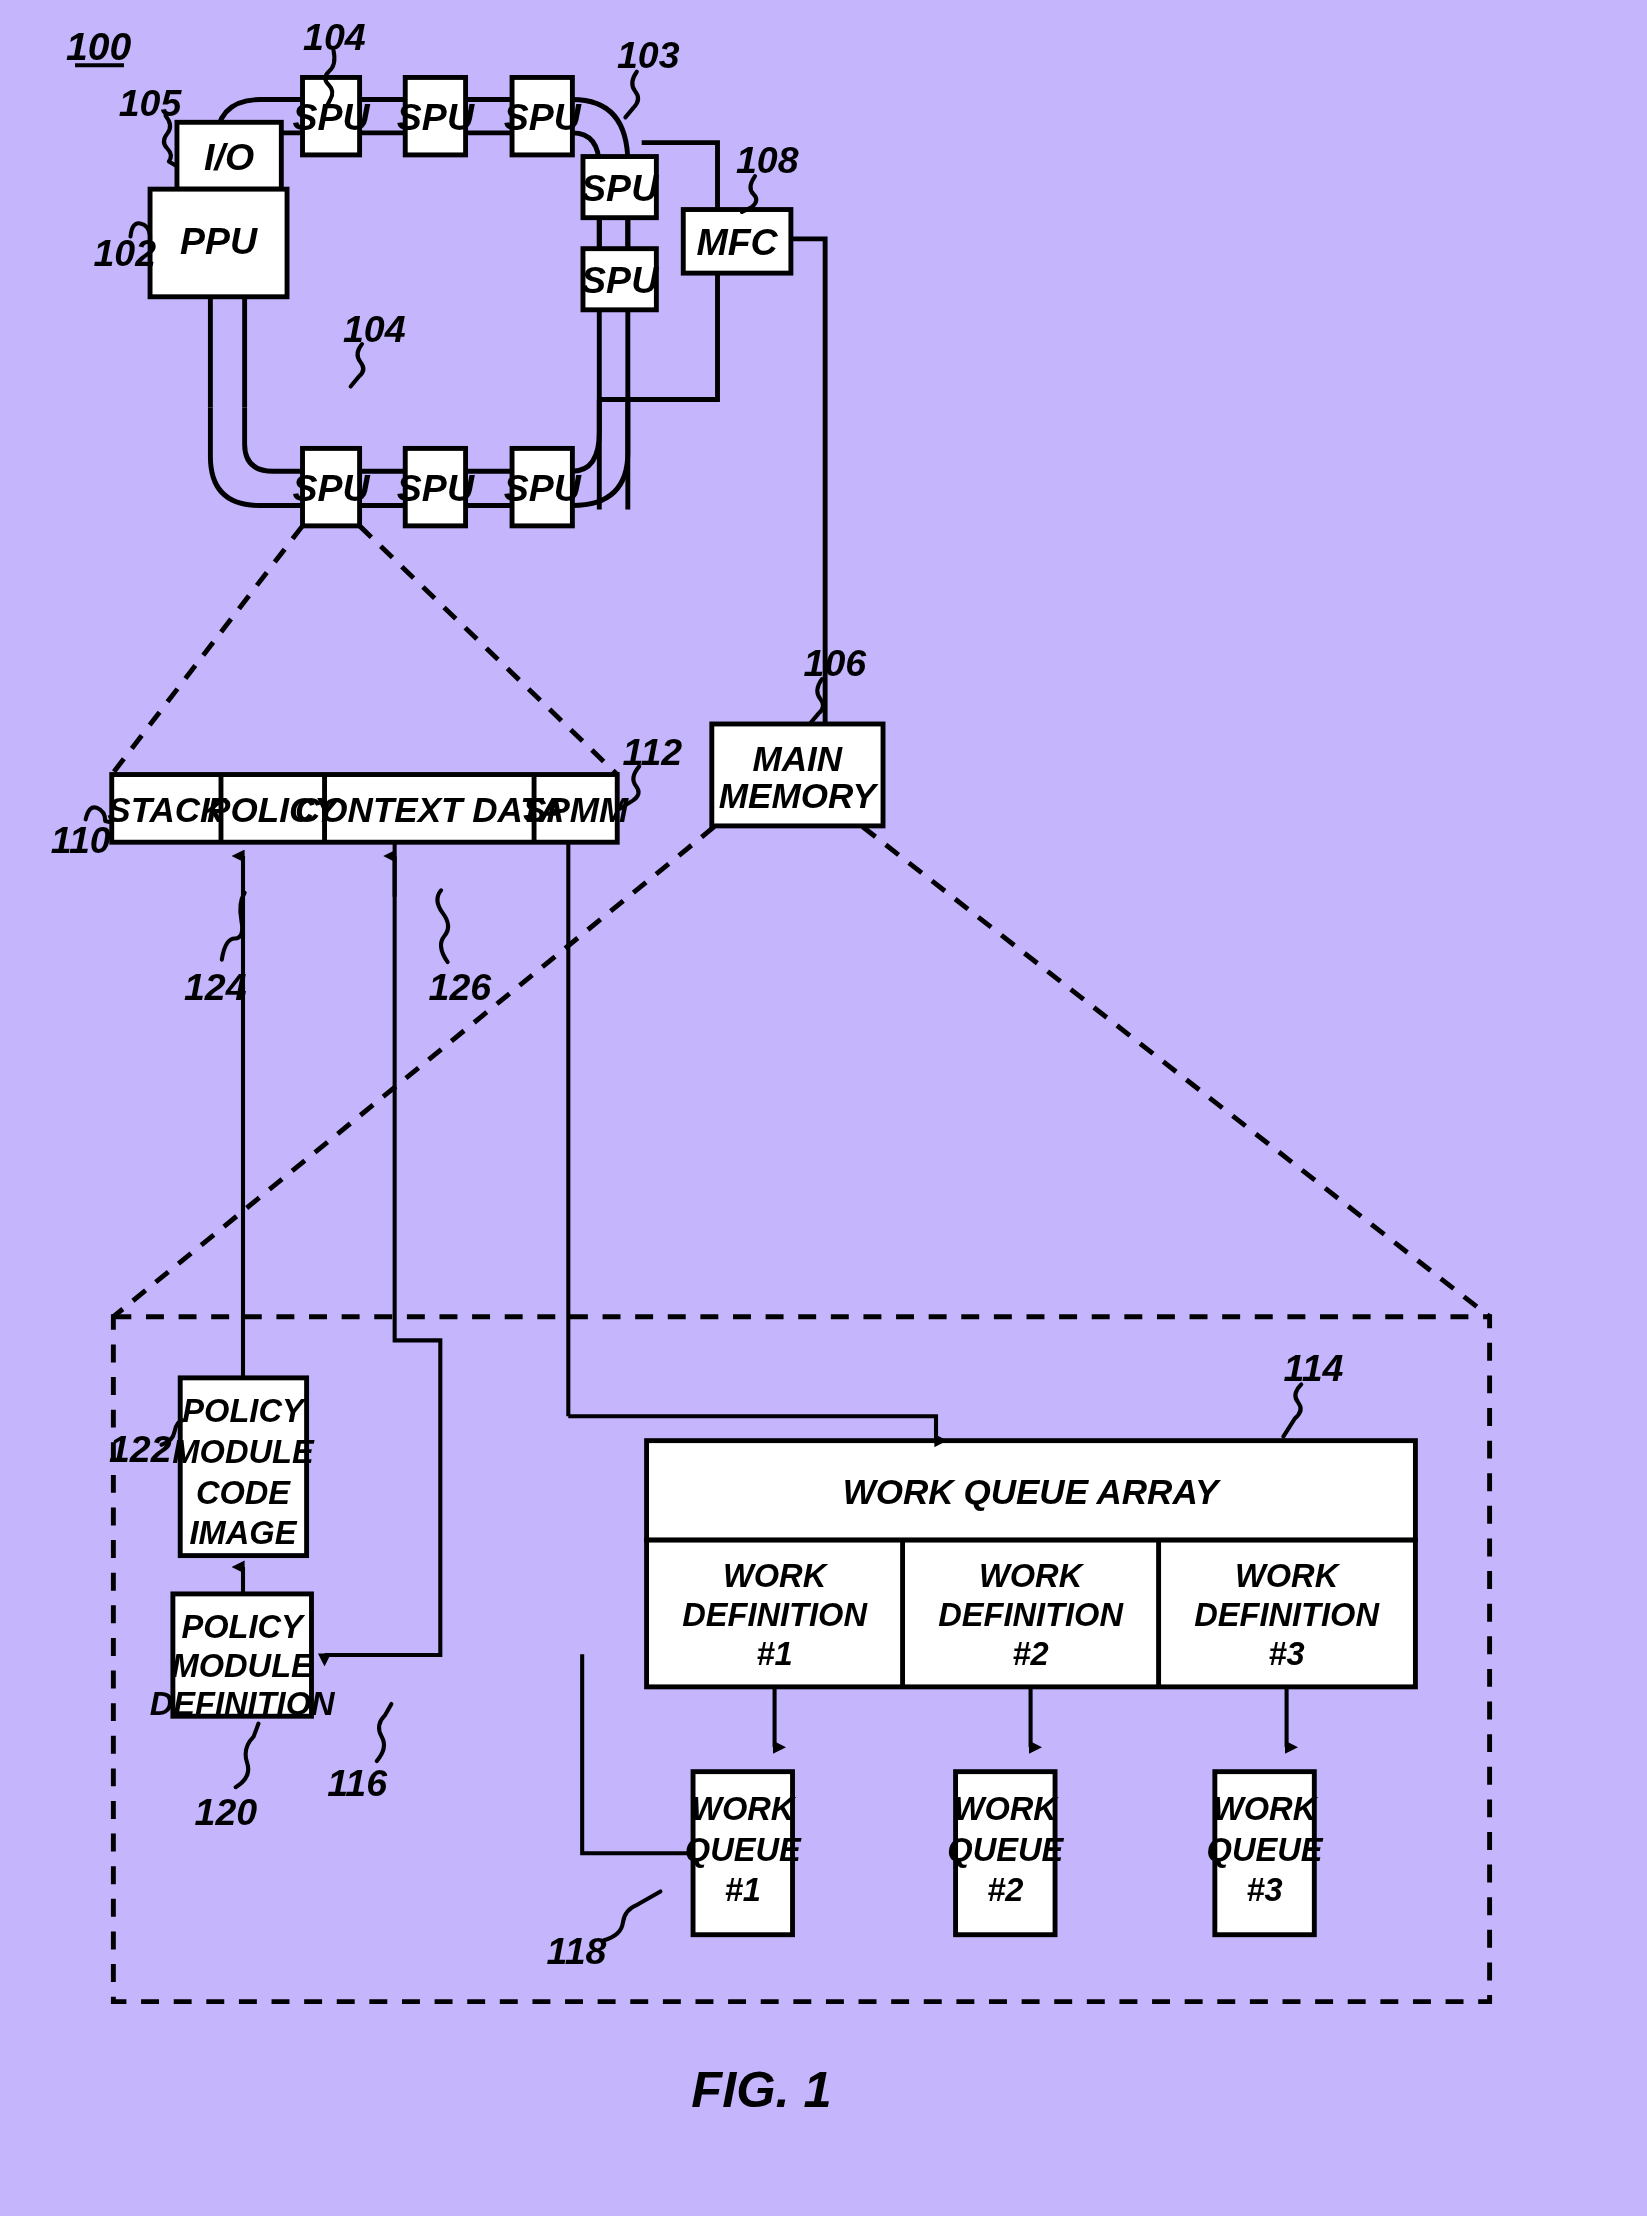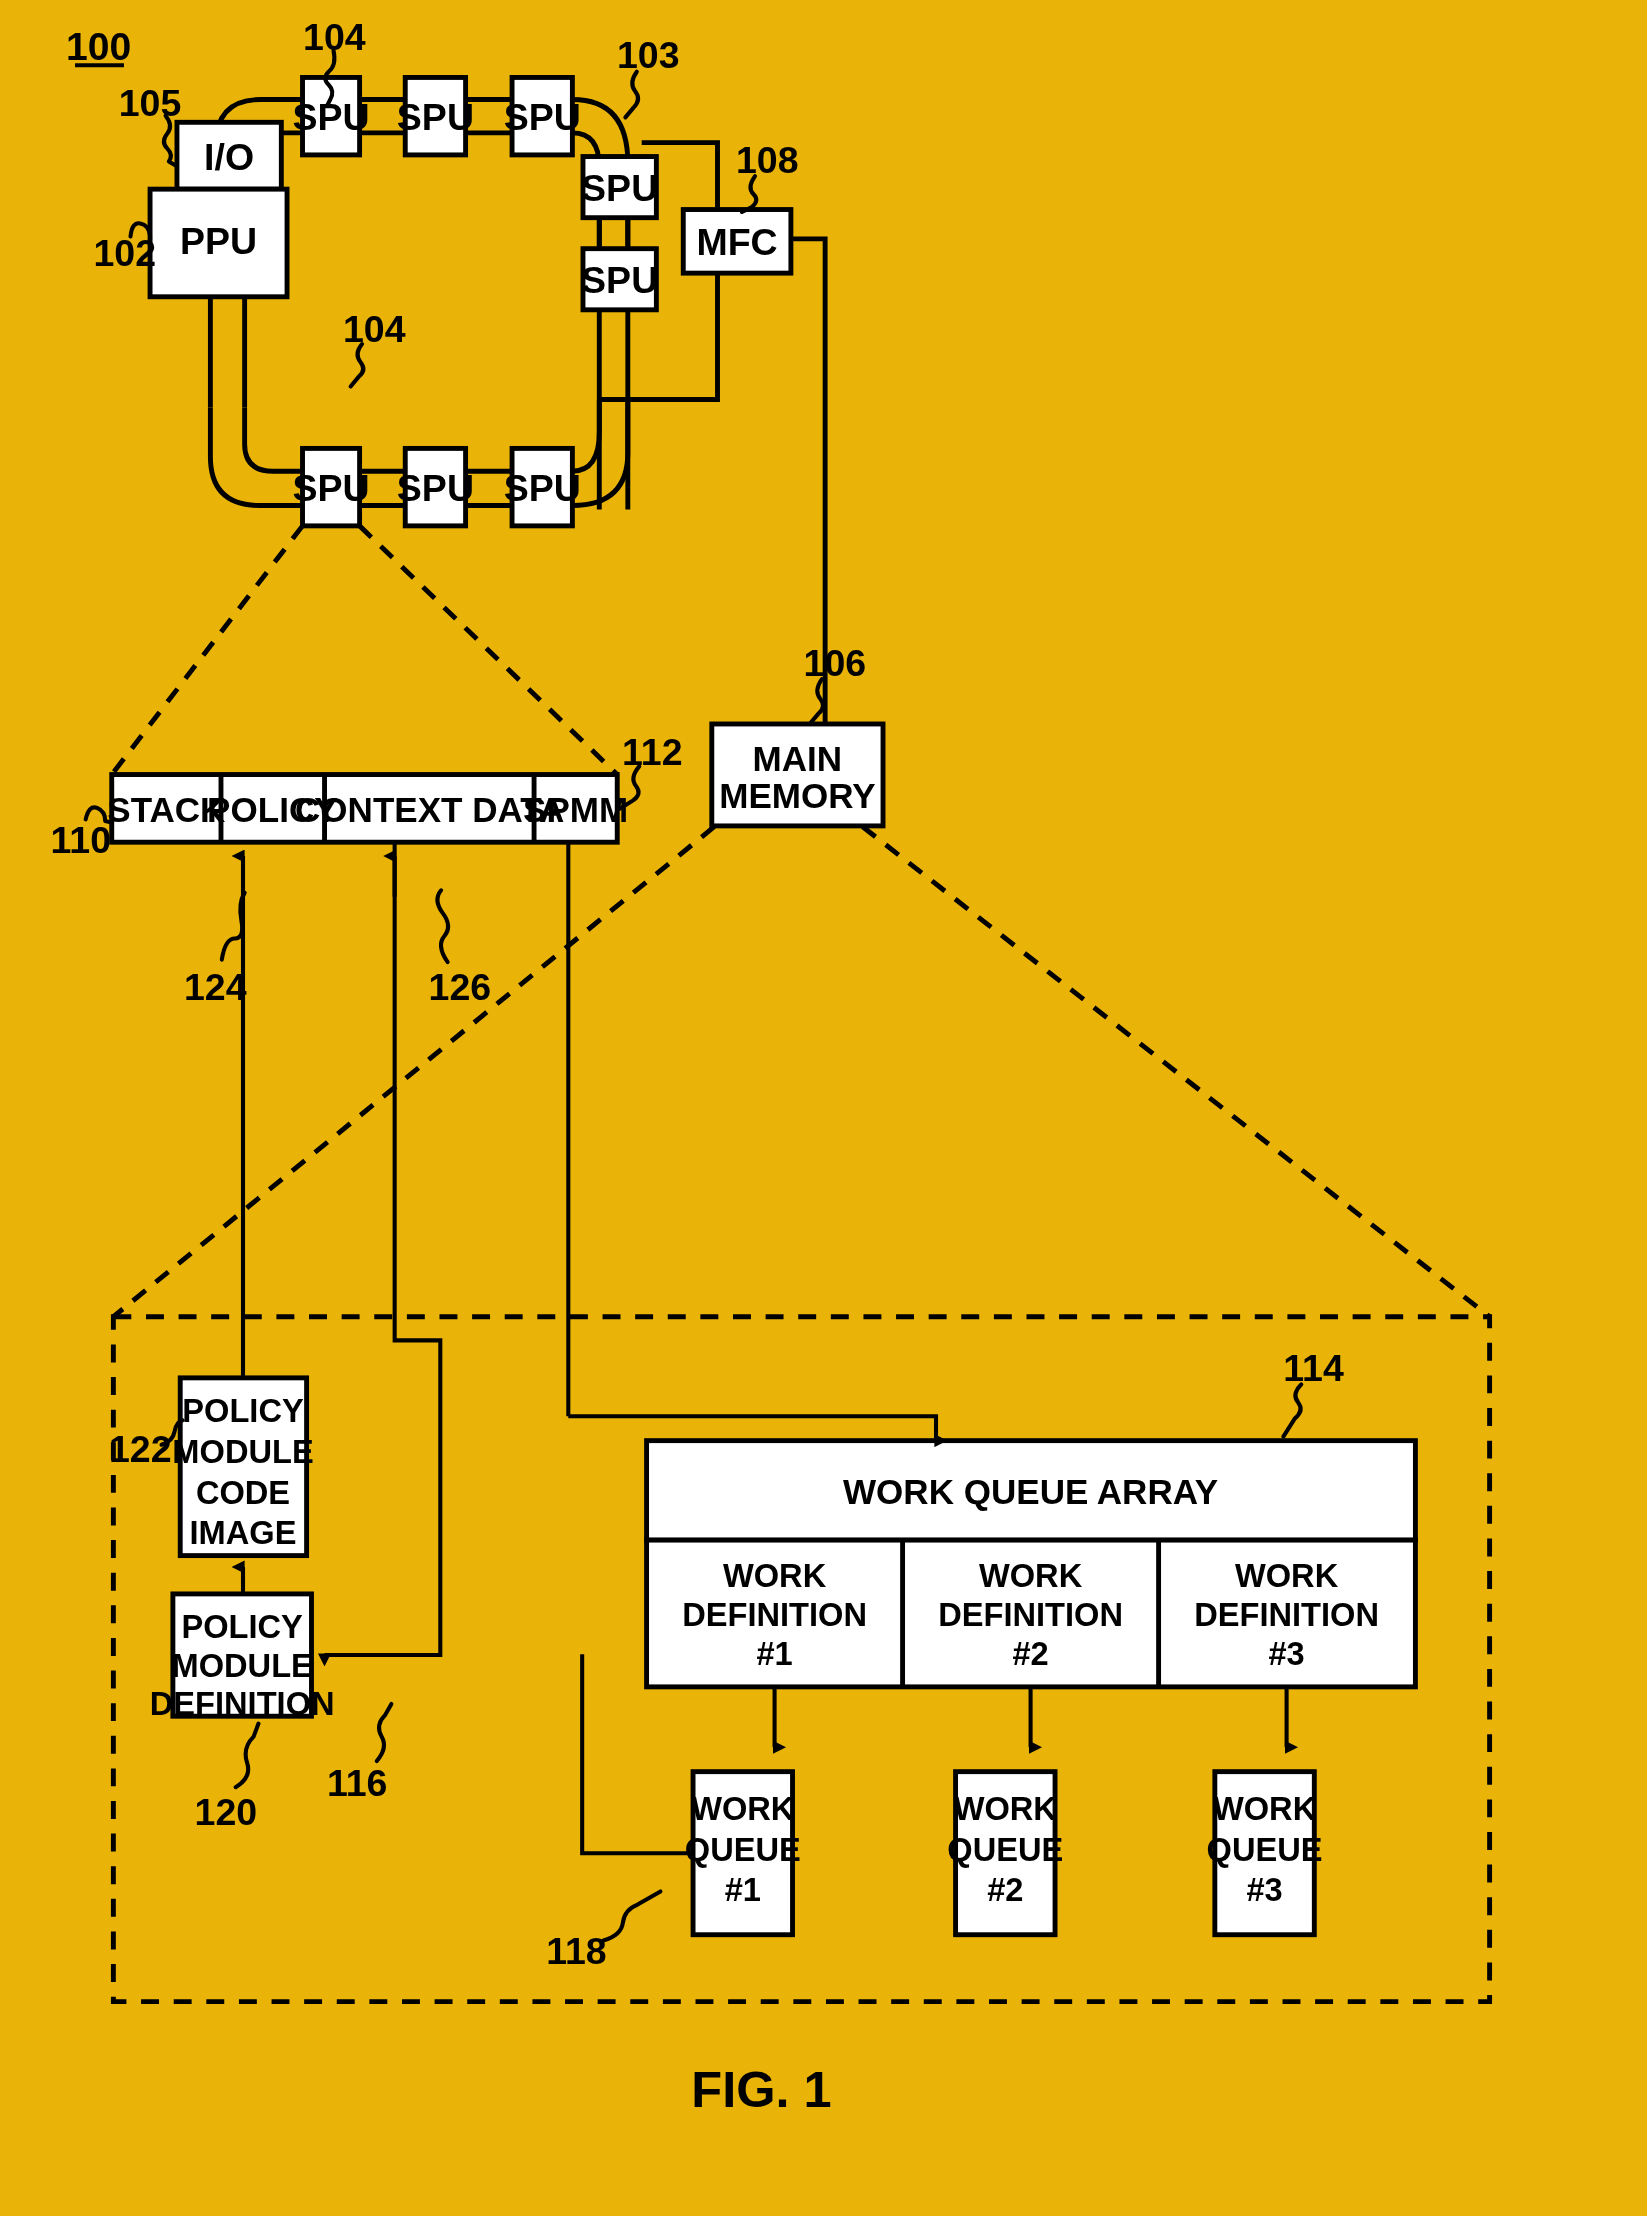--- a/index.html
+++ b/index.html
@@ -10,21 +10,22 @@
   body {
     width: 1647px;
     height: 2216px;
     font-family: "Liberation Sans", sans-serif;
     overflow: hidden;
   }
   #figure-root {
     position: relative;
     width: 1647px;
     height: 2216px;
-    background: #eab308;
+    background: #c4b5fd;
+    font-style: italic;
   }
   svg#diagram {
     position: absolute;
     top: 0;
     left: 0;
     width: 1647px;
     height: 2216px;
     display: block;
   }
   .box {

